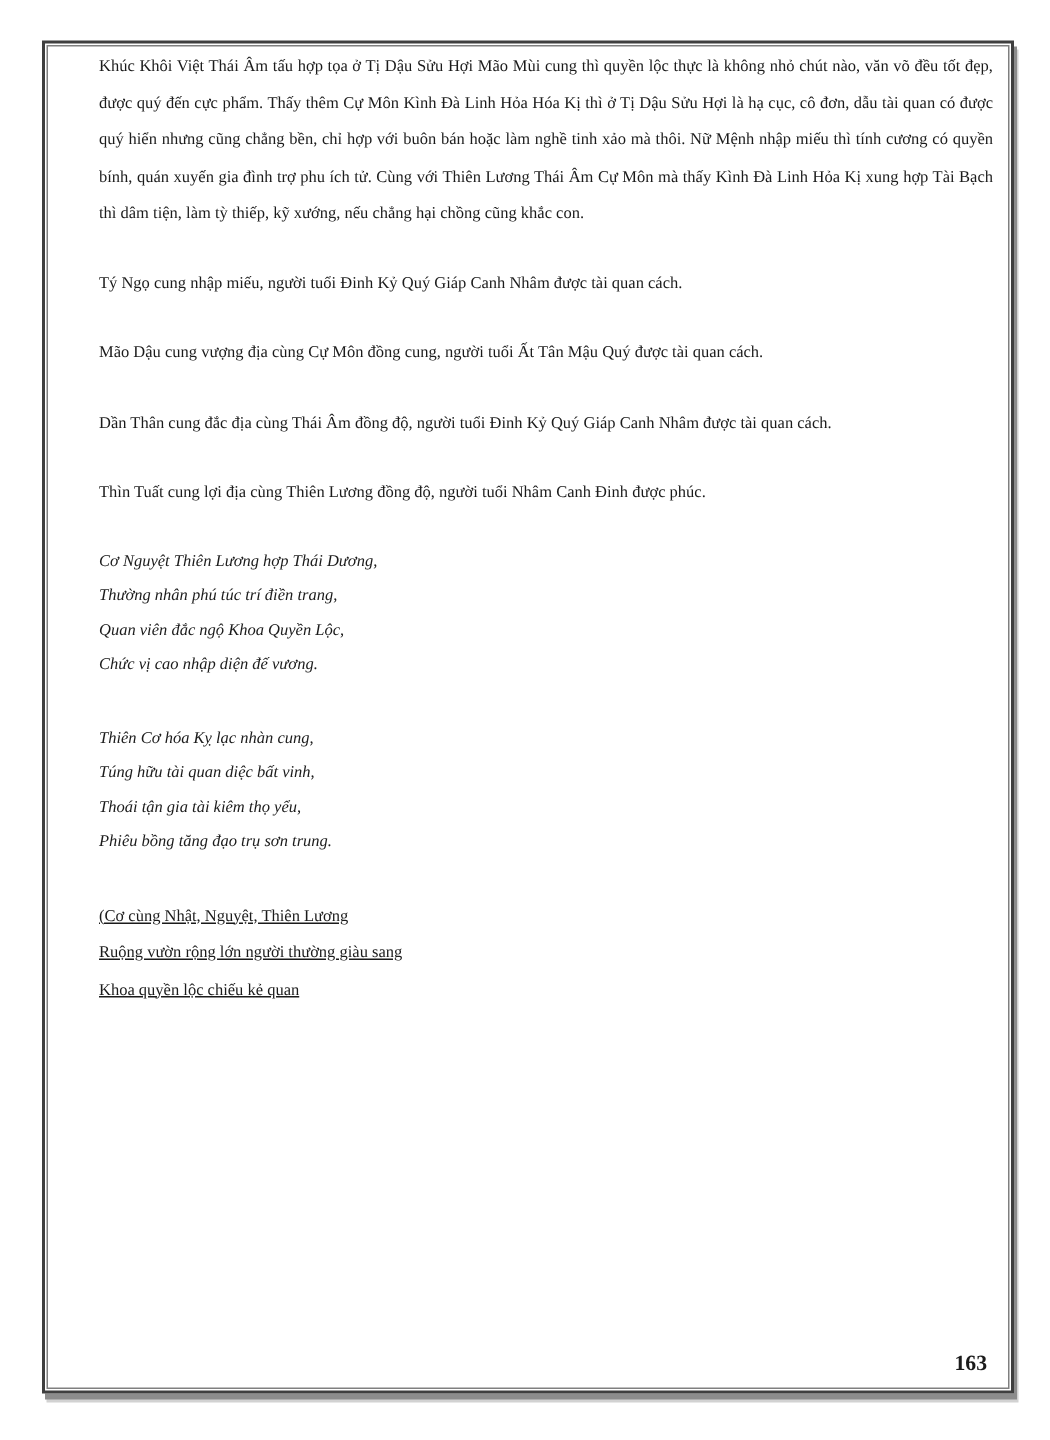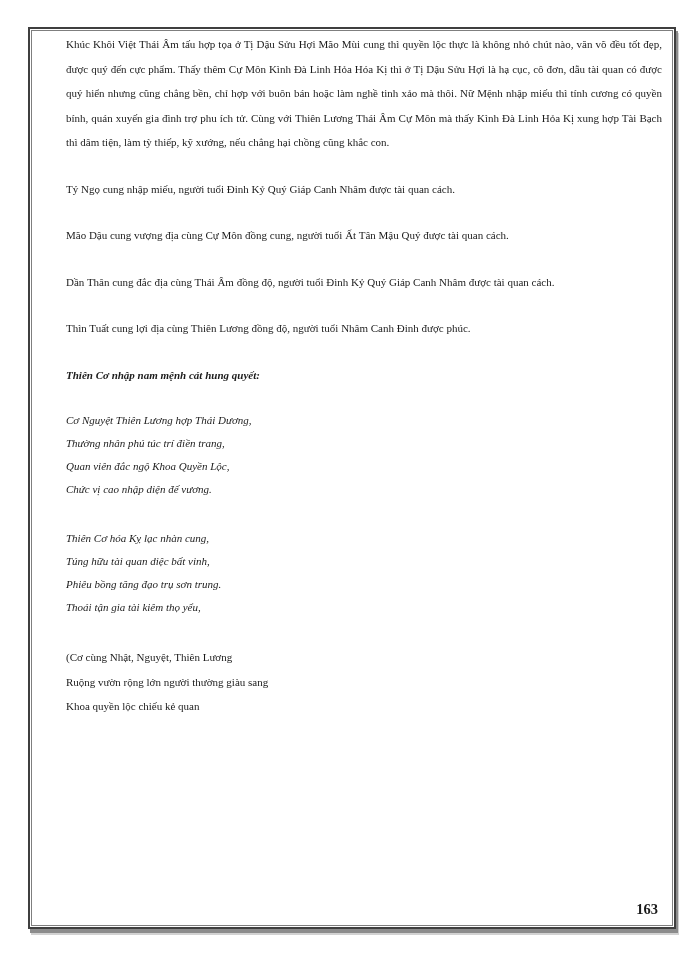--- a/index.html
+++ b/index.html
@@ -47,20 +47,21 @@
   }
   .verse {
     font-style: italic;
     line-height: 23px;
     margin-bottom: 26px;
   }
   .verse .verse-line { white-space: nowrap; }
   .closing {
     line-height: 24.5px;
     margin-bottom: 4px;
+    text-decoration: underline;
   }
   .page-number {
     position: absolute;
     right: 16px; bottom: 10px;
     font-size: 14.5px;
     line-height: 16px;
   }
 </style>
 </head>
 <body>
@@ -78,34 +79,33 @@
   <p class="para-single">Tý Ngọ cung nhập miếu, người tuổi Đinh Kỷ Quý Giáp Canh Nhâm được tài quan cách.</p>
 
   <p class="para-single">Mão Dậu cung vượng địa cùng Cự Môn đồng cung, người tuổi Ất Tân Mậu Quý được tài quan cách.</p>
 
   <p class="para">Dần Thân cung đắc địa cùng Thái Âm đồng độ, người tuổi Đinh Kỷ Quý Giáp Canh Nhâm được tài quan cách.</p>
 
 
   <p class="para-single">Thìn Tuất cung lợi địa cùng Thiên Lương đồng độ, người tuổi Nhâm Canh Đinh được phúc.</p>
 
 
-  <p class="heading-bi">Thiên Cơ nhập nam mệnh cát hung quyết:</p>
 
   <div class="verse">
     <div class="verse-line">Cơ Nguyệt Thiên Lương hợp Thái Dương,</div>
     <div class="verse-line">Thường nhân phú túc trí điền trang,</div>
     <div class="verse-line">Quan viên đắc ngộ Khoa Quyền Lộc,</div>
     <div class="verse-line">Chức vị cao nhập diện đế vương.</div>
   </div>
 
   <div class="verse">
     <div class="verse-line">Thiên Cơ hóa Kỵ lạc nhàn cung,</div>
     <div class="verse-line">Túng hữu tài quan diệc bất vinh,</div>
+    <div class="verse-line">Thoái tận gia tài kiêm thọ yểu,</div>
     <div class="verse-line">Phiêu bồng tăng đạo trụ sơn trung.</div>
-    <div class="verse-line">Thoái tận gia tài kiêm thọ yểu,</div>
   </div>
 
   <div class="closing">
     <div>(Cơ cùng Nhật, Nguyệt, Thiên Lương</div>
     <div>Ruộng vườn rộng lớn người thường giàu sang</div>
     <div>Khoa quyền lộc chiếu kẻ quan</div>
   </div>
 
 </div>
 

